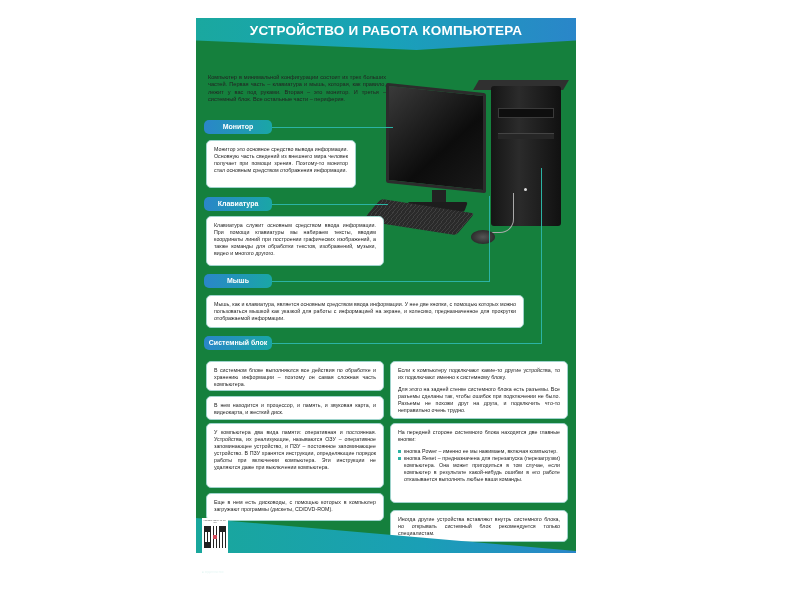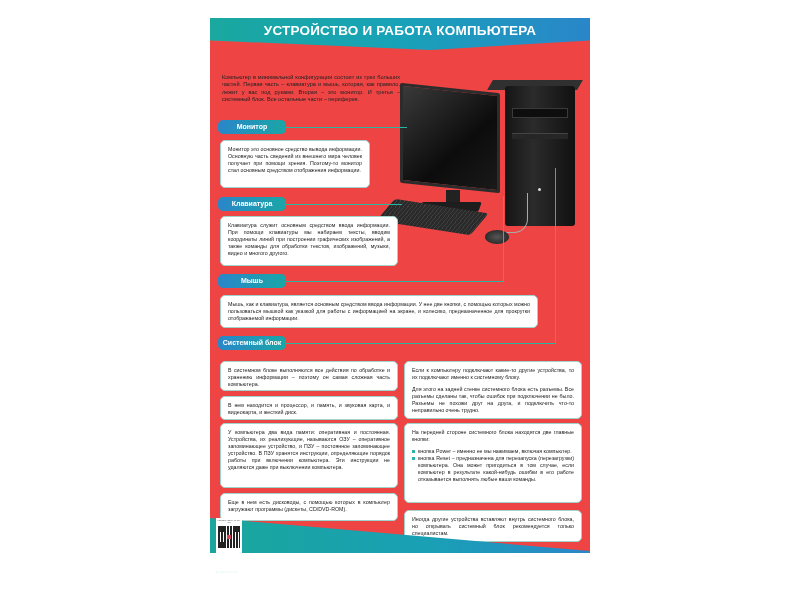--- a/index.html
+++ b/index.html
@@ -1,19 +1,19 @@
 <!DOCTYPE html>
 <html><head>
 <meta charset="utf-8">
 <style>
   * { box-sizing: border-box; margin: 0; padding: 0; }
   html, body { width: 800px; height: 600px; background: #ffffff; overflow: hidden; }
   body { font-family: "Liberation Sans", "DejaVu Sans", sans-serif; color: #222; position: relative; }
 
-  .poster { position: absolute; left: 210px; top: 18px; width: 380px; height: 560px; background: #ef4444; overflow: hidden; }
+  .poster { position: absolute; left: 196px; top: 18px; width: 380px; height: 560px; background: #15803d; overflow: hidden; }
 
   .header { position: absolute; left: 0; top: 0; width: 380px; height: 32px;
     background: linear-gradient(90deg, #1aa89f 0%, #18a2b8 50%, #2a86c9 100%);
     clip-path: polygon(0 0, 100% 0, 100% 70%, 58% 100%, 0 70%); }
   .header-title { position: absolute; left: 0; top: 5px; width: 380px; text-align: center; color: #fff;
     font-weight: bold; font-size: 13.5px; letter-spacing: 0.2px; }
 
   .intro { position: absolute; left: 12px; top: 56px; width: 178px; font-size: 5.6px; line-height: 7.4px; text-align: justify; color: #222; }
 
   .pill { position: absolute; height: 14px; border-radius: 5px; color: #fff; font-weight: bold; font-size: 7px;

